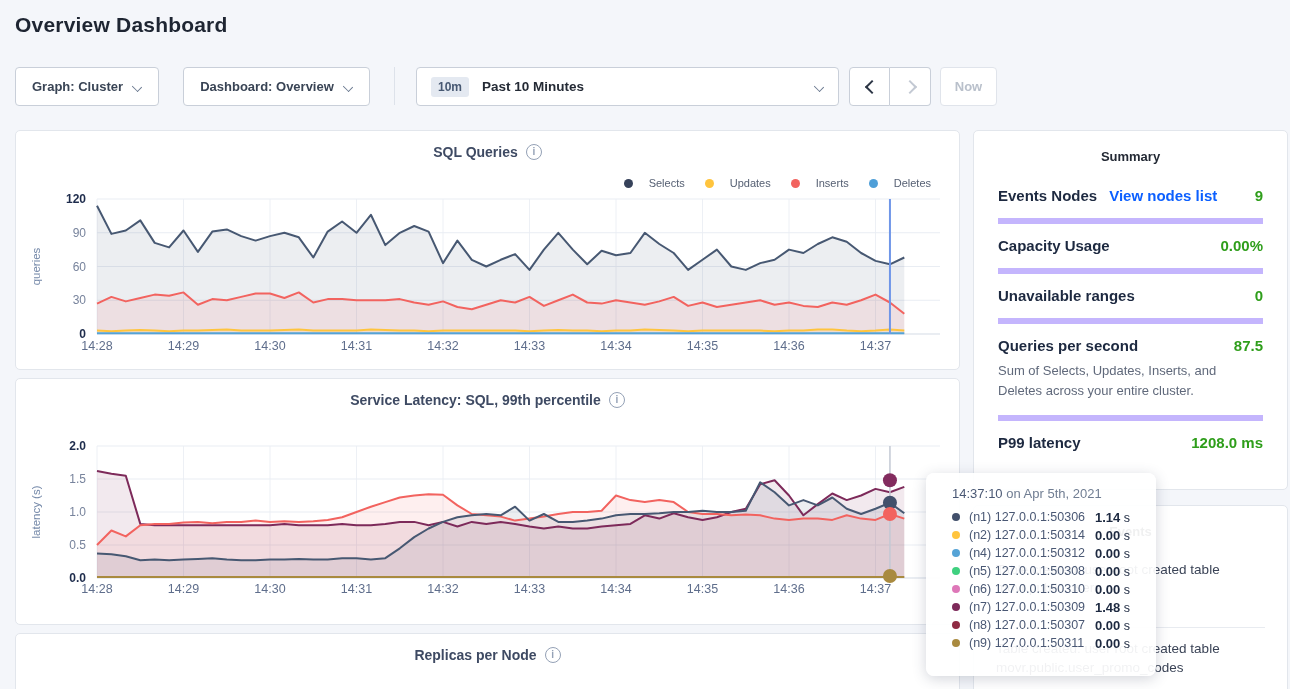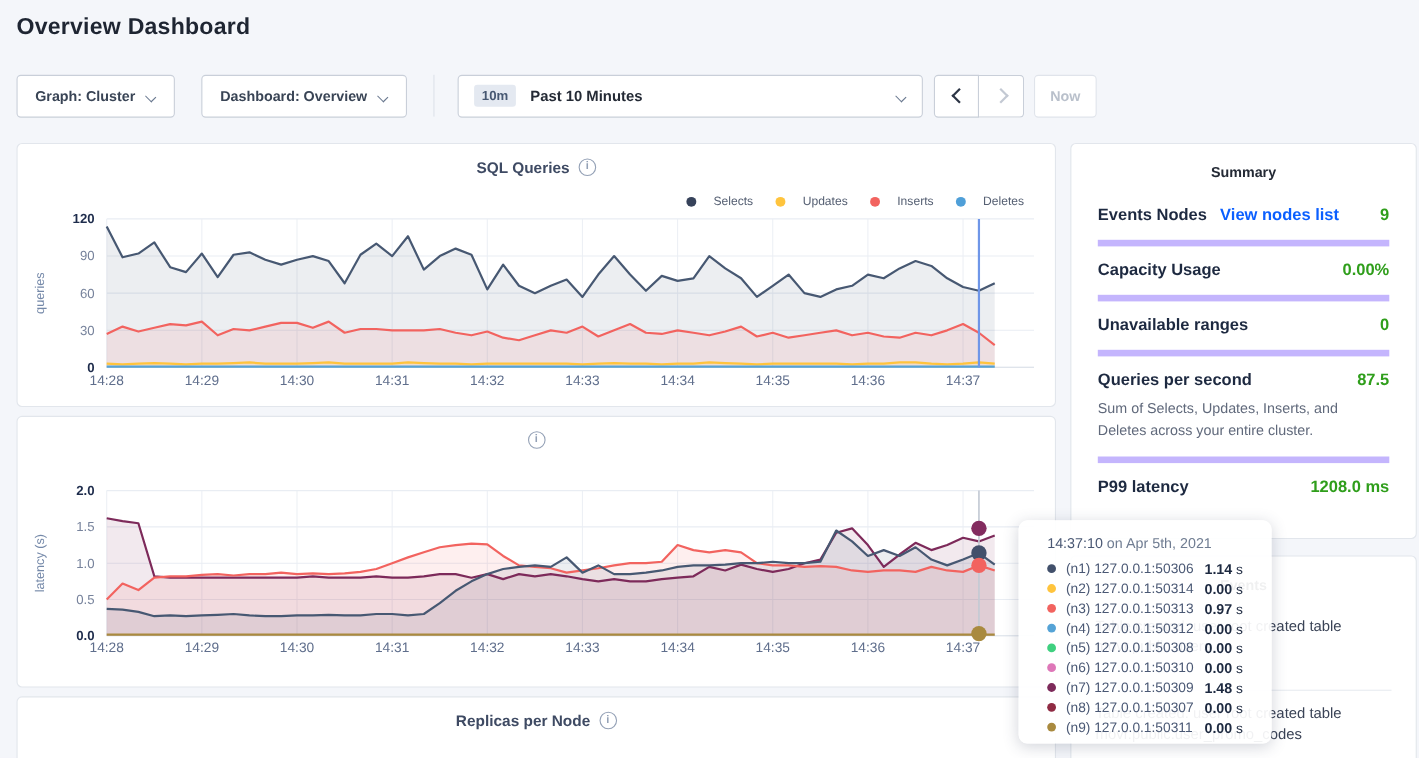--- a/index.html
+++ b/index.html
@@ -5,21 +5,21 @@
   * { margin:0; padding:0; box-sizing:border-box; }
   html,body { width:1290px; height:689px; overflow:hidden; }
   body {
     font-family:"Liberation Sans", sans-serif;
     background:#f4f6fa; color:#242a35; position:relative;
   }
   .abs { position:absolute; }
   h1.page-title { top:13px; left:15px; font-size:21px; font-weight:700; color:#1e2532; letter-spacing:.2px; }
 
   
-  .toolbar { top:67px; left:15px; height:40px; display:flex; align-items:center; }
+  .toolbar { top:67px; left:15px; height:40px; display:flex; align-items:flex-start; }
   .tb-btn {
     height:39px; background:#fff; border:1px solid #c9cfd9; border-radius:4px;
     display:flex; align-items:center; font-size:13px; font-weight:700; color:#394455;
     padding:0 16px; cursor:pointer;
   }
   .chev { width:9px; height:9px; display:inline-block; position:relative; margin-left:10px; }
   .chev::before { content:""; position:absolute; left:0; top:1px; width:7px; height:7px;
     border-right:1.8px solid #69788f; border-bottom:1.8px solid #69788f; transform:rotate(45deg) scale(1,.8); }
   .gb { width:144px; justify-content:center; margin-right:24px; }
   .db { width:187px; justify-content:center; }
@@ -178,20 +178,21 @@
       <polyline points="81.0,74.8 95.4,102.9 109.8,99.5 124.3,89.4 138.7,111.9 153.1,116.4 167.5,99.5 181.9,120.9 196.3,100.6 210.8,98.4 225.2,105.1 239.6,109.6 254.0,105.1 268.4,101.8 282.8,106.3 297.3,126.5 311.7,100.6 326.1,90.5 340.5,101.8 354.9,83.8 369.3,114.1 383.8,101.8 398.2,95.0 412.6,100.6 427.0,132.1 441.4,109.6 455.8,128.8 470.3,135.5 484.7,128.8 499.1,123.1 513.5,138.9 527.9,118.6 542.3,101.8 556.8,118.6 571.2,133.3 585.6,119.8 600.0,124.3 614.4,122.0 628.8,101.8 643.3,113.0 657.7,122.0 672.1,138.9 686.5,128.8 700.9,118.6 715.3,135.5 729.8,138.9 744.2,132.1 758.6,128.8 773.0,118.6 787.4,122.0 801.8,113.0 816.3,106.3 830.7,110.8 845.1,122.0 859.5,129.9 873.9,133.3 888.3,126.5" fill="none" stroke="#475872" stroke-width="2" stroke-linejoin="round"></polyline>
       <polyline points="81.0,172.6 95.4,165.9 109.8,170.4 124.3,167.0 138.7,163.6 153.1,164.8 167.5,161.4 181.9,173.8 196.3,168.1 210.8,169.3 225.2,165.9 239.6,162.5 254.0,162.5 268.4,167.0 282.8,161.4 297.3,171.5 311.7,168.1 326.1,168.1 340.5,169.3 354.9,169.3 369.3,169.3 383.8,168.1 398.2,171.5 412.6,173.8 427.0,170.4 441.4,176.0 455.8,178.3 470.3,173.8 484.7,169.3 499.1,171.5 513.5,165.9 527.9,174.9 542.3,169.3 556.8,163.6 571.2,171.5 585.6,172.6 600.0,169.3 614.4,171.5 628.8,173.8 643.3,170.4 657.7,165.9 672.1,174.9 686.5,171.5 700.9,176.0 715.3,173.8 729.8,171.5 744.2,169.3 758.6,173.8 773.0,171.5 787.4,174.9 801.8,176.0 816.3,171.5 830.7,173.8 845.1,169.3 859.5,163.6 873.9,171.5 888.3,182.8" fill="none" stroke="#f2635f" stroke-width="2" stroke-linejoin="round"></polyline>
       <polyline points="81.0,199.6 95.4,200.2 109.8,199.6 124.3,199.1 138.7,199.6 153.1,200.2 167.5,199.6 181.9,199.6 196.3,199.1 210.8,198.5 225.2,199.6 239.6,199.6 254.0,199.6 268.4,199.1 282.8,198.5 297.3,199.6 311.7,199.6 326.1,199.6 340.5,199.6 354.9,198.5 369.3,199.1 383.8,199.6 398.2,199.6 412.6,200.2 427.0,199.6 441.4,199.6 455.8,199.6 470.3,199.6 484.7,199.6 499.1,199.6 513.5,200.2 527.9,199.6 542.3,199.1 556.8,199.6 571.2,199.6 585.6,200.2 600.0,199.6 614.4,199.6 628.8,198.5 643.3,199.1 657.7,199.6 672.1,200.2 686.5,199.6 700.9,199.6 715.3,199.6 729.8,199.6 744.2,199.6 758.6,200.2 773.0,199.6 787.4,199.6 801.8,198.5 816.3,198.5 830.7,199.6 845.1,200.2 859.5,199.6 873.9,198.5 888.3,199.6" fill="none" stroke="#ffc43d" stroke-width="2" stroke-linejoin="round"></polyline>
       <polyline points="81.0,202.3 95.4,202.3 109.8,202.3 124.3,202.3 138.7,202.3 153.1,202.3 167.5,202.3 181.9,202.3 196.3,202.3 210.8,202.3 225.2,202.3 239.6,202.3 254.0,202.3 268.4,202.3 282.8,202.3 297.3,202.3 311.7,202.3 326.1,202.3 340.5,202.3 354.9,202.3 369.3,202.3 383.8,202.3 398.2,202.3 412.6,202.3 427.0,202.3 441.4,202.3 455.8,202.3 470.3,202.3 484.7,202.3 499.1,202.3 513.5,202.3 527.9,202.3 542.3,202.3 556.8,202.3 571.2,202.3 585.6,202.3 600.0,202.3 614.4,202.3 628.8,202.3 643.3,202.3 657.7,202.3 672.1,202.3 686.5,202.3 700.9,202.3 715.3,202.3 729.8,202.3 744.2,202.3 758.6,202.3 773.0,202.3 787.4,202.3 801.8,202.3 816.3,202.3 830.7,202.3 845.1,202.3 859.5,202.3 873.9,202.3 888.3,202.3" fill="none" stroke="#55a3d6" stroke-width="2" stroke-linejoin="round"></polyline>
       <line x1="873.9455" x2="873.9455" y1="68" y2="203" stroke="#6f96e8" stroke-width="2"></line>
     </svg>
 </section>
 
 <section class="card" id="card-latency">
   <div class="chart-title-row">
+    <span class="chart-title">Service Latency: SQL, 99th percentile</span>
     <span class="info-icon">i</span>
   </div>
   <svg class="chart" id="svg-latency" width="943" height="245" viewBox="0 0 943 245" style="font-family: &quot;Liberation Sans&quot;, sans-serif;">
       <line x1="81" x2="81" y1="67" y2="199" stroke="#edf0f5" stroke-width="1"></line>
       <text x="81" y="214" text-anchor="middle" font-size="12.5" fill="#5f6e8c">14:28</text>
       <line x1="167.5" x2="167.5" y1="67" y2="199" stroke="#edf0f5" stroke-width="1"></line>
       <text x="167.5" y="214" text-anchor="middle" font-size="12.5" fill="#5f6e8c">14:29</text>
       <line x1="254" x2="254" y1="67" y2="199" stroke="#edf0f5" stroke-width="1"></line>
       <text x="254" y="214" text-anchor="middle" font-size="12.5" fill="#5f6e8c">14:30</text>
       <line x1="340.5" x2="340.5" y1="67" y2="199" stroke="#edf0f5" stroke-width="1"></line>
@@ -304,25 +305,20 @@
         <span class="tt-dot" style="background: rgb(66, 80, 107);"></span>
         <span>(n1) 127.0.0.1:50306</span>
         <span class="tt-val"><b>1.14</b> s</span>
       </div>
       <div class="tt-row">
         <span class="tt-dot" style="background: rgb(255, 196, 61);"></span>
         <span>(n2) 127.0.0.1:50314</span>
         <span class="tt-val"><b>0.00</b> s</span>
       </div>
       <div class="tt-row">
-        <span class="tt-dot" style="background: rgb(242, 99, 95);"></span>
-        <span>(n3) 127.0.0.1:50313</span>
-        <span class="tt-val"><b>0.97</b> s</span>
-      </div>
-      <div class="tt-row">
         <span class="tt-dot" style="background: rgb(85, 163, 214);"></span>
         <span>(n4) 127.0.0.1:50312</span>
         <span class="tt-val"><b>0.00</b> s</span>
       </div>
       <div class="tt-row">
         <span class="tt-dot" style="background: rgb(63, 208, 127);"></span>
         <span>(n5) 127.0.0.1:50308</span>
         <span class="tt-val"><b>0.00</b> s</span>
       </div>
       <div class="tt-row">

